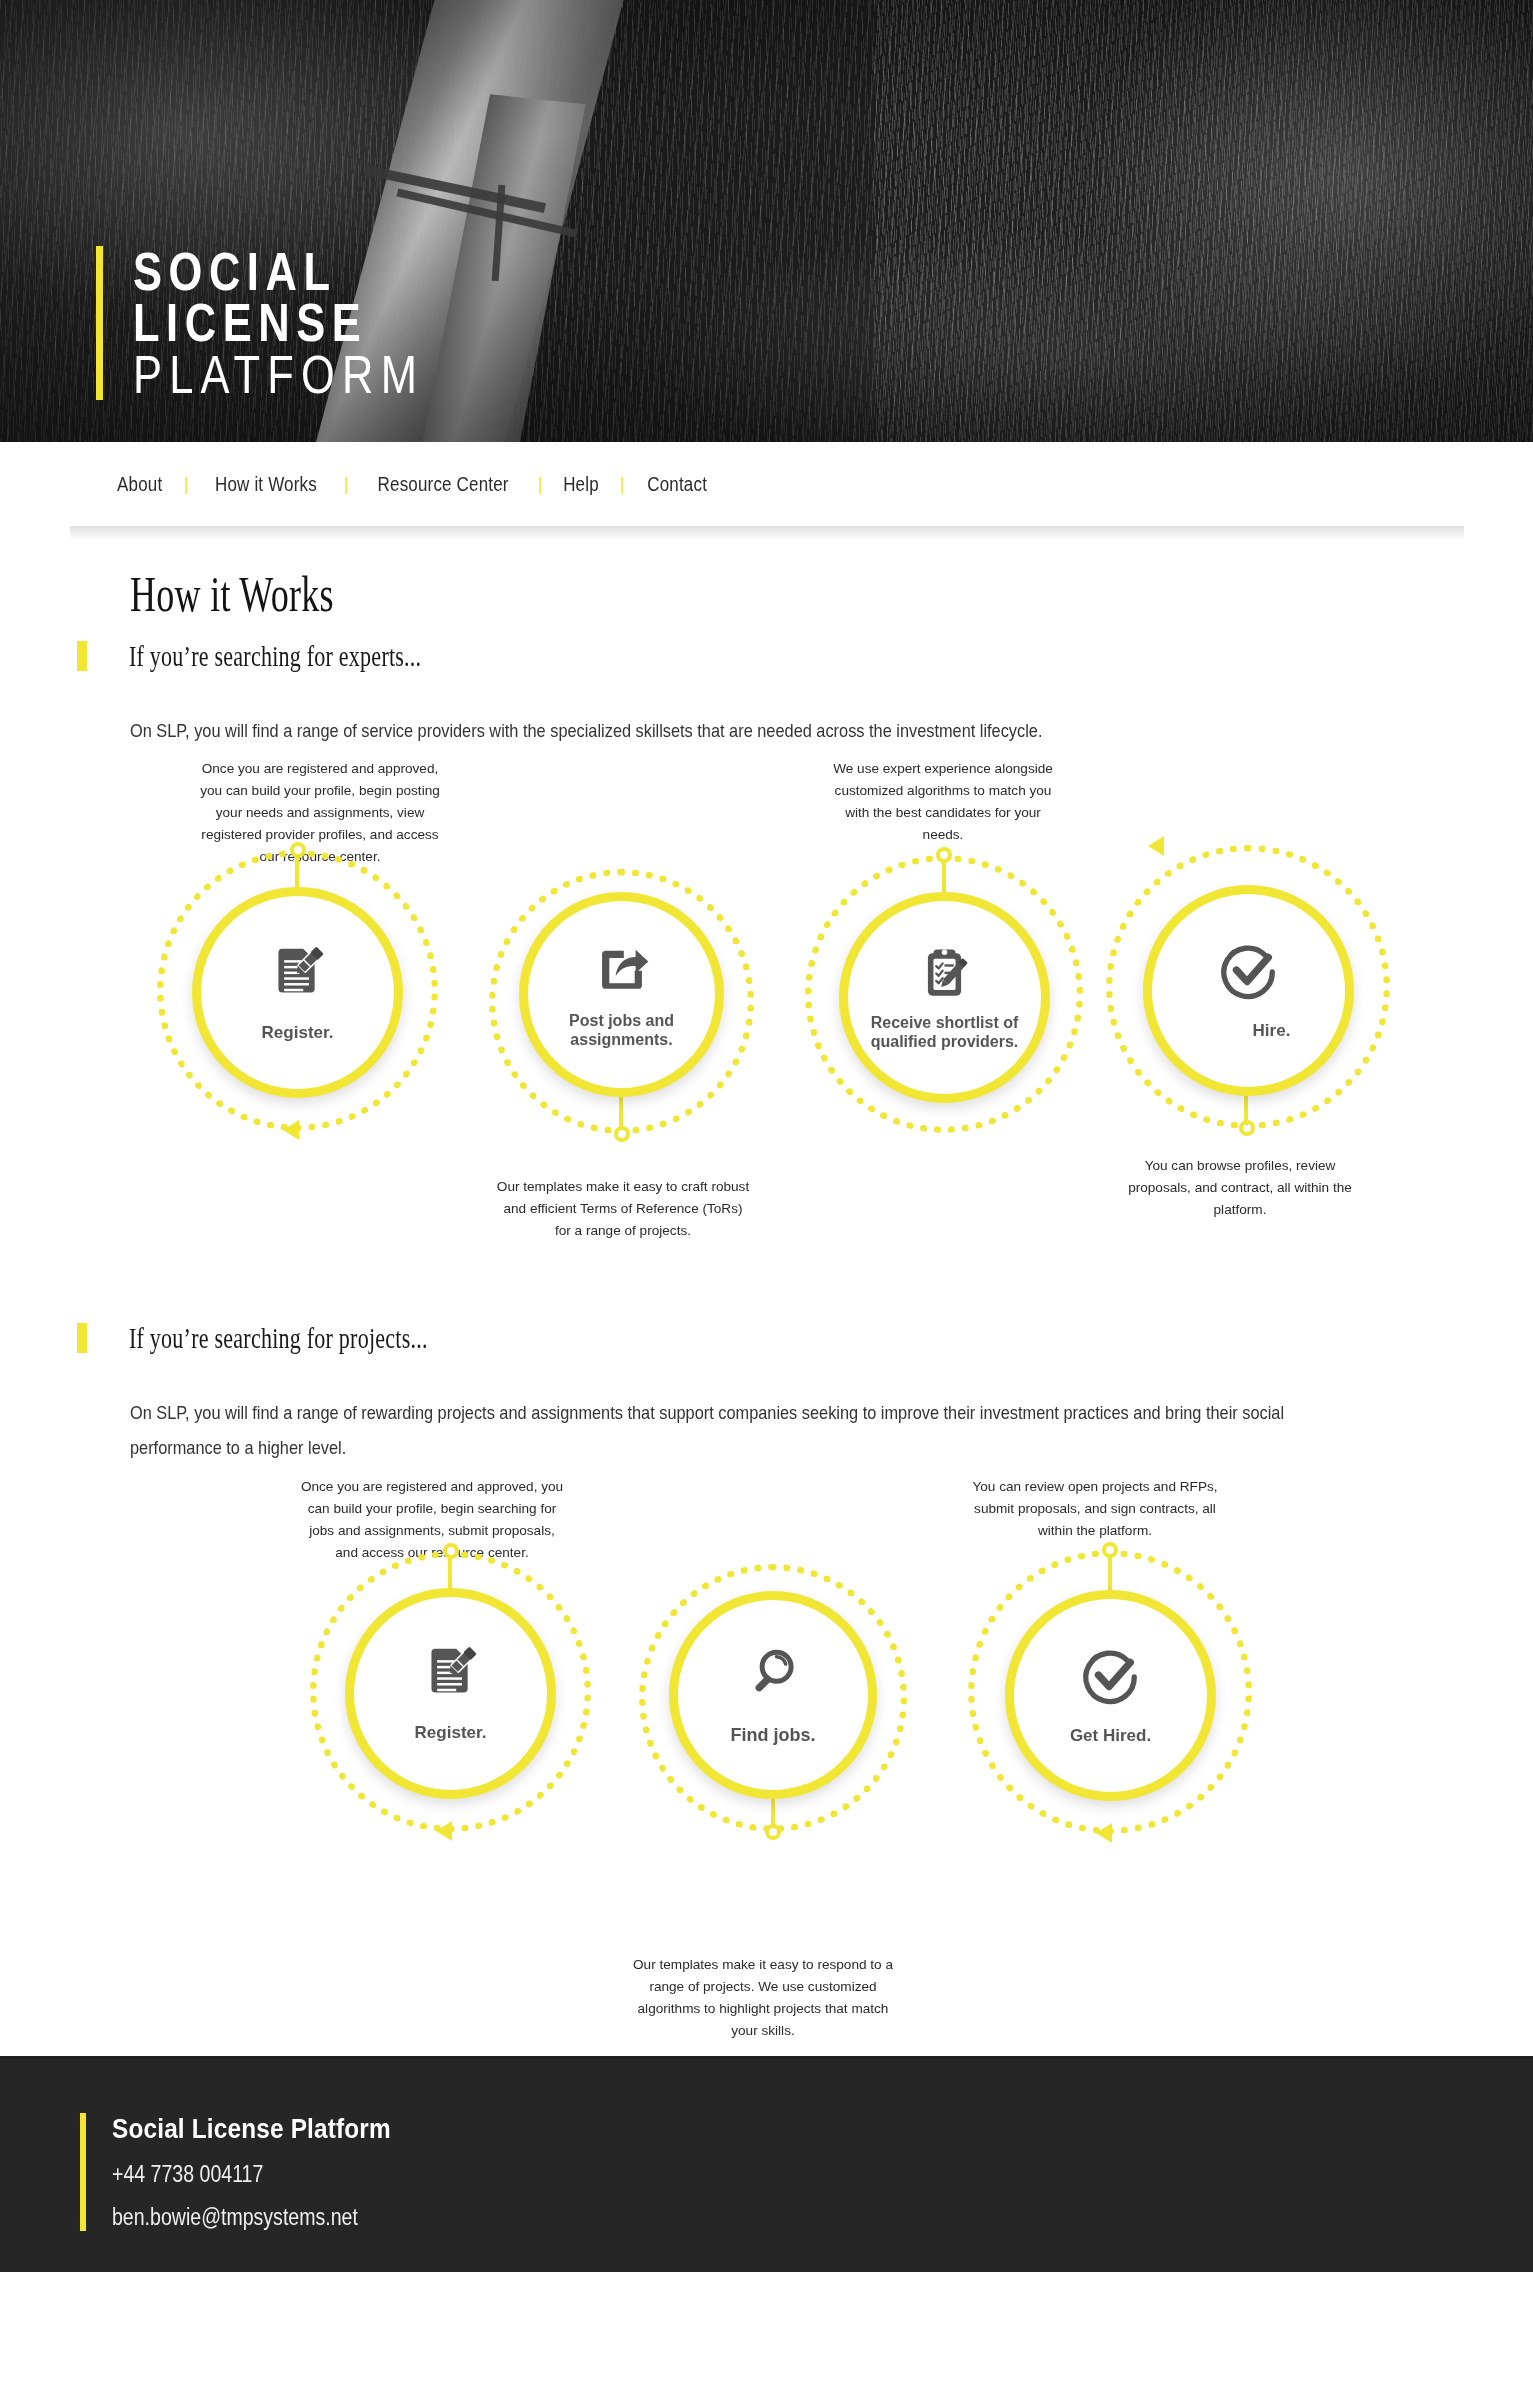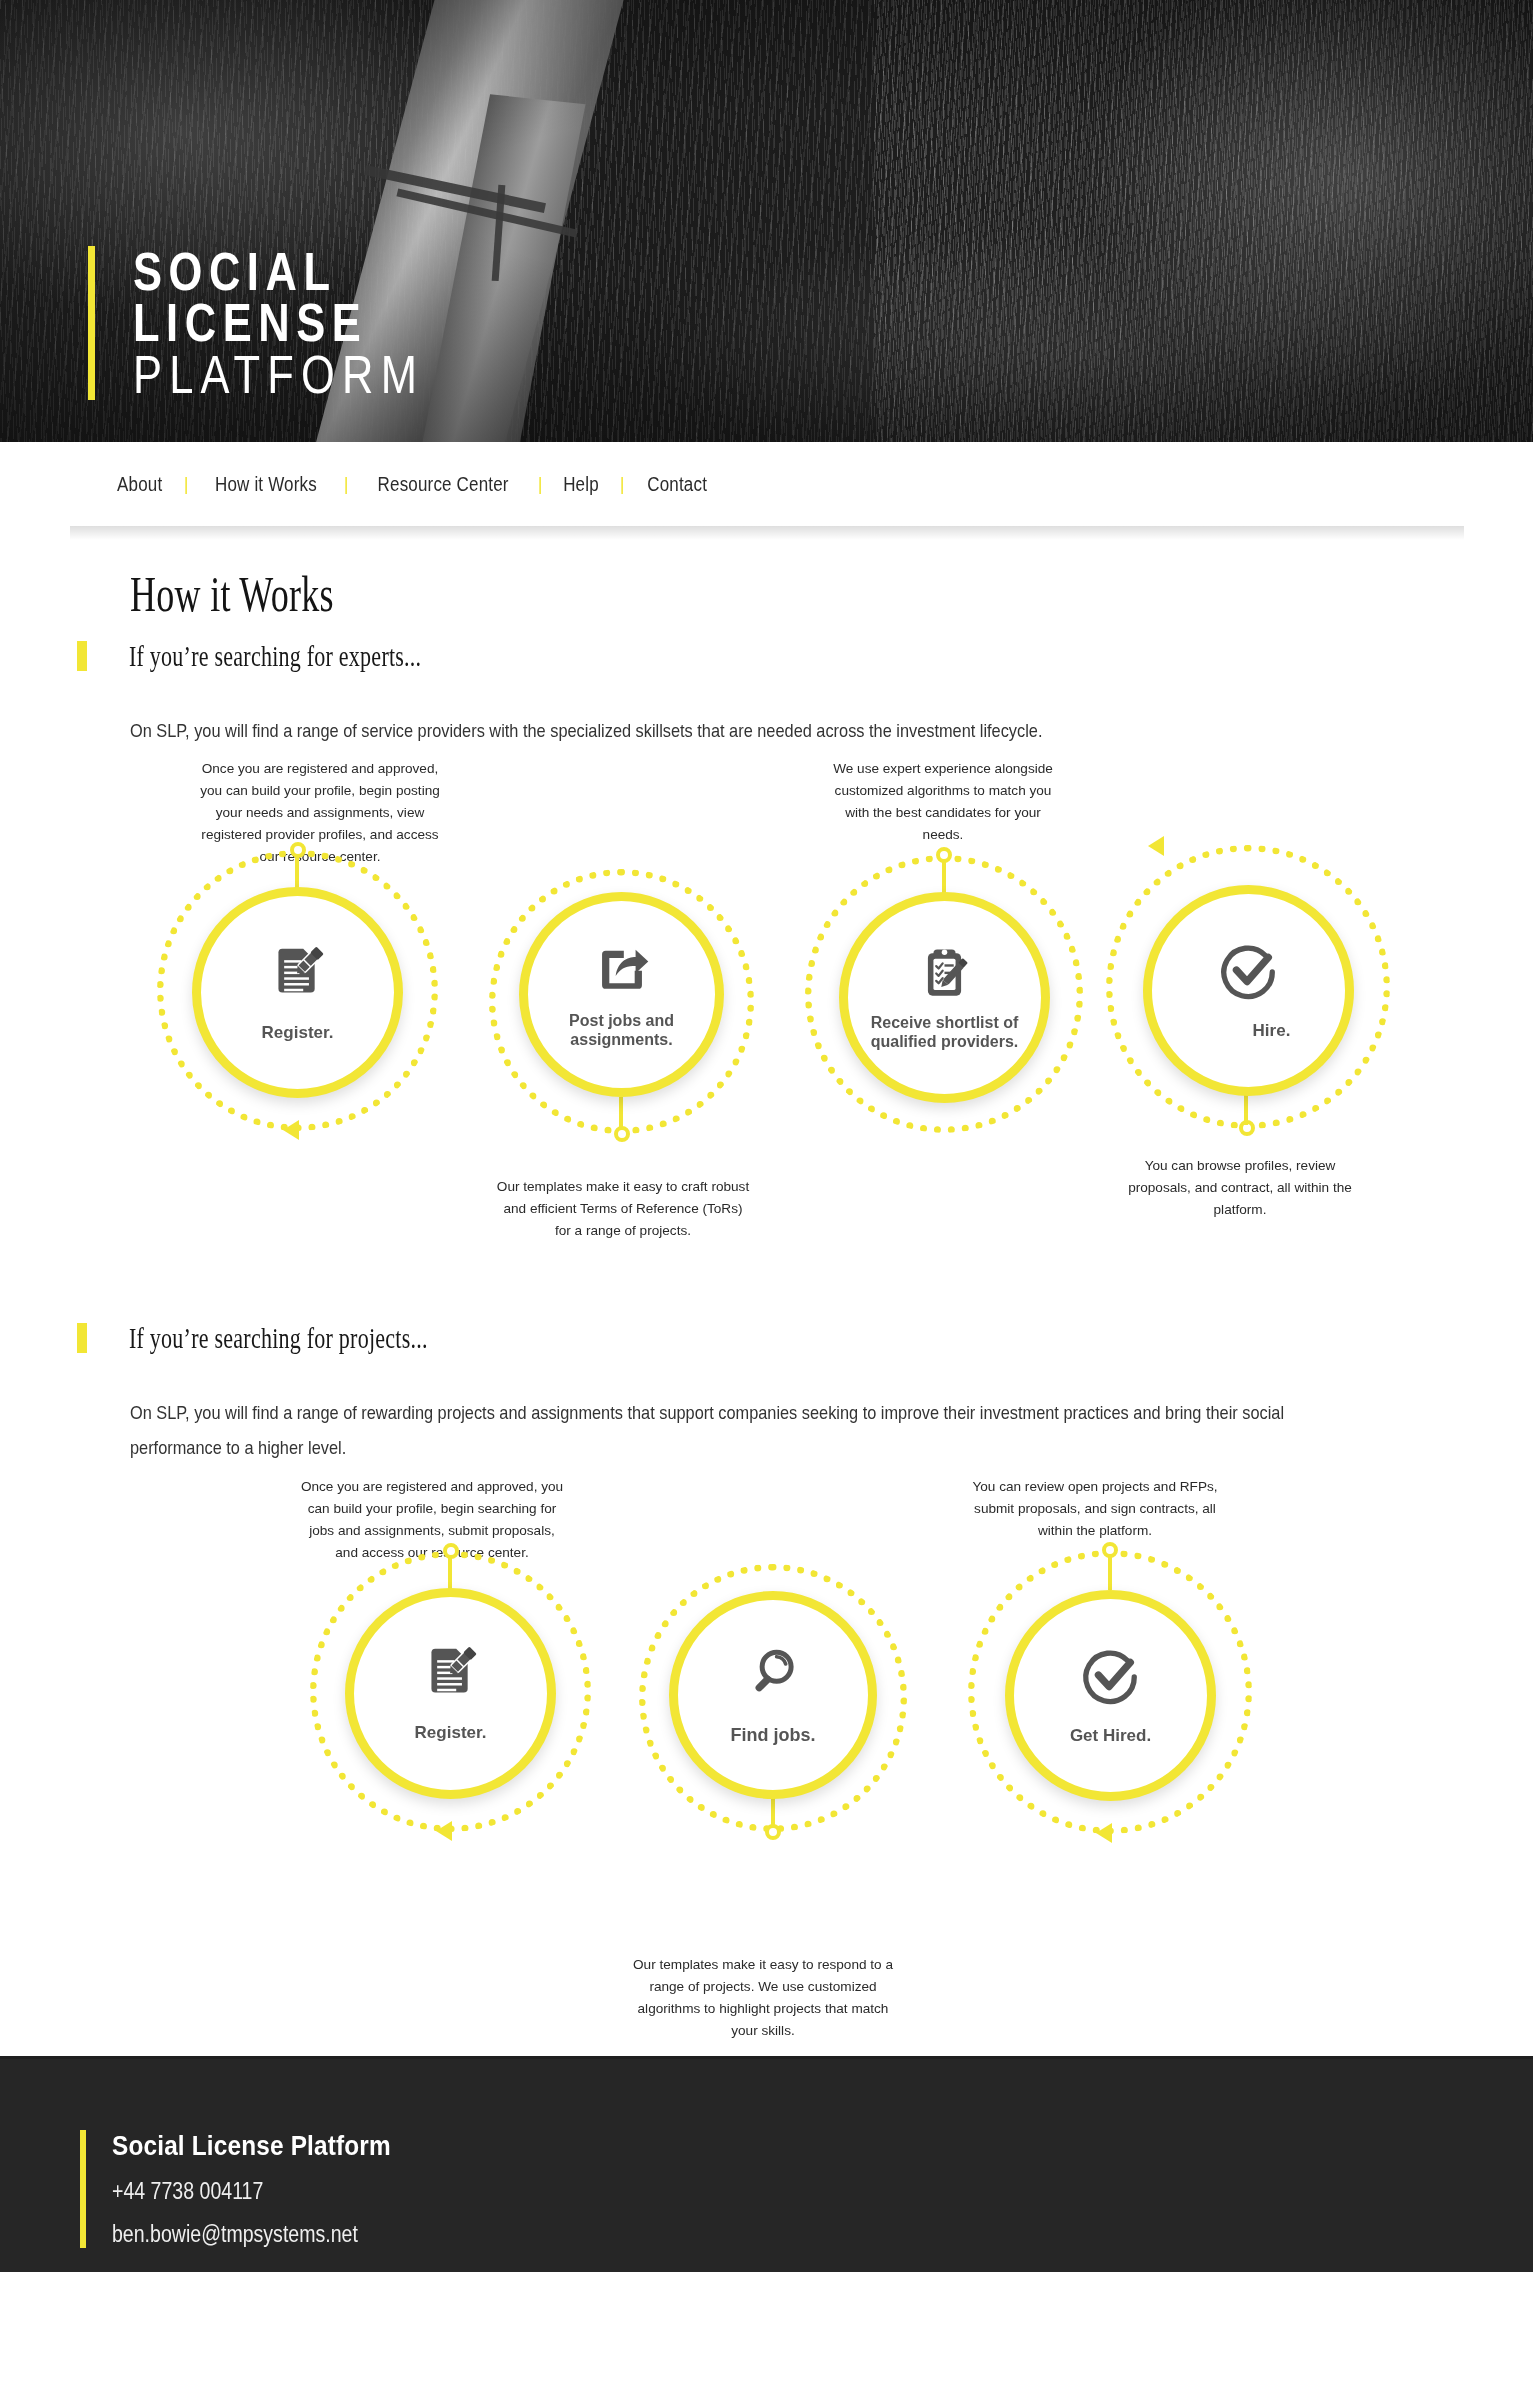--- a/index.html
+++ b/index.html
@@ -65,25 +65,25 @@
     position: absolute;
     background: #3a3a3a;
     opacity: .9;
   }
   .hero-vignette {
     position: absolute; inset: 0;
     background: radial-gradient(ellipse 80% 80% at 50% 45%, transparent 25%, rgba(0,0,0,.55) 100%);
   }
   .hero-title-wrap {
     position: absolute;
-    left: 88px;
+    left: 96px;
     bottom: 42px;
     display: flex;
     align-items: stretch;
-    gap: 38px;
+    gap: 30px;
     z-index: 5;
   }
   .hero-bar {
     width: 7.2px;
     background: #f2e635;
     flex: 0 0 7.2px;
   }
   .hero-lines { display: flex; flex-direction: column; }
   .hero-line {
     font-family: "Liberation Sans Narrow", "Liberation Sans", sans-serif;
@@ -264,21 +264,20 @@
     position: relative;
     border-top: 3.2px solid #1f1f1f;
   }
   .footer-inner {
     position: absolute;
     left: 80px;
     top: 54px;
     display: flex;
     align-items: stretch;
     gap: 25.6px;
-    margin-top: 17px;
   }
   .footer-bar { width: 6.4px; background: #f2e635; flex: 0 0 6.4px; }
   .footer-text { display: flex; flex-direction: column; gap: 4.8px; }
   .footer-title {
     font-family: "Liberation Sans Narrow", "Liberation Sans", sans-serif;
     font-size: 28px;
     font-weight: 700;
     color: #ffffff;
     letter-spacing: 0.2px;
     transform: scaleX(.87);

